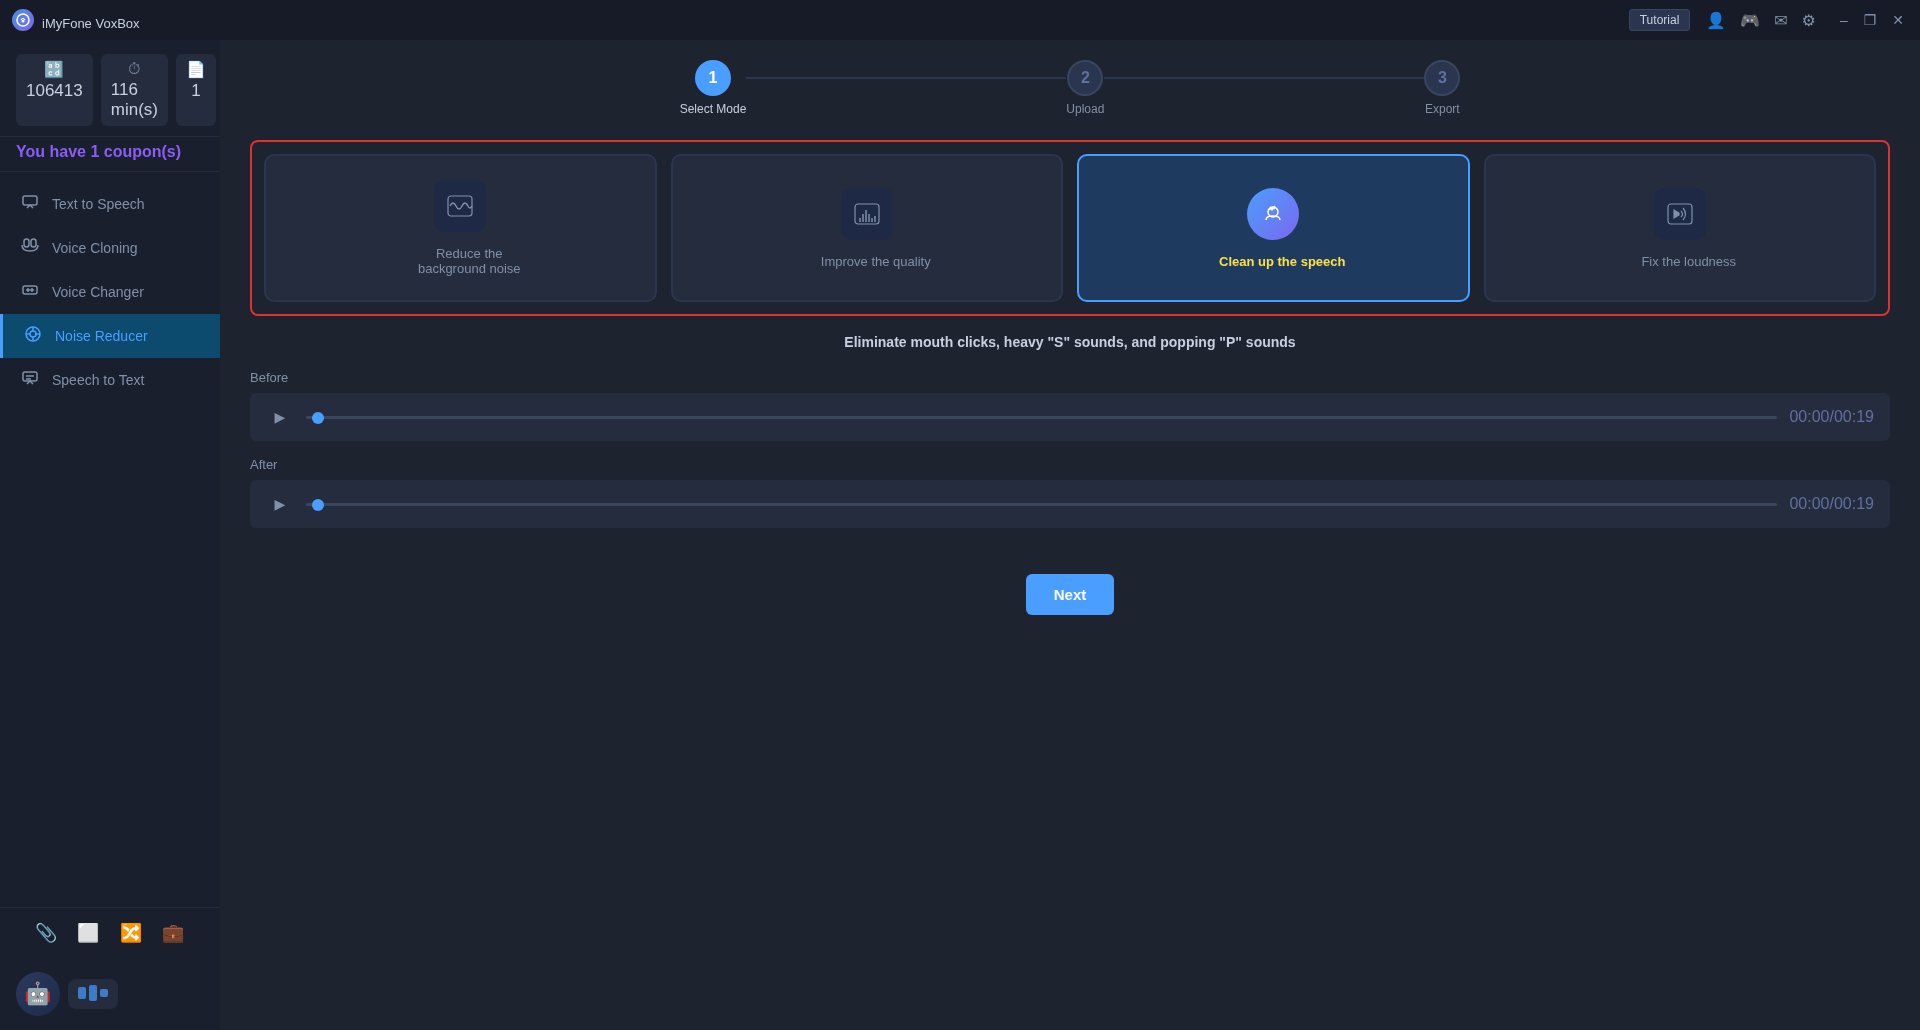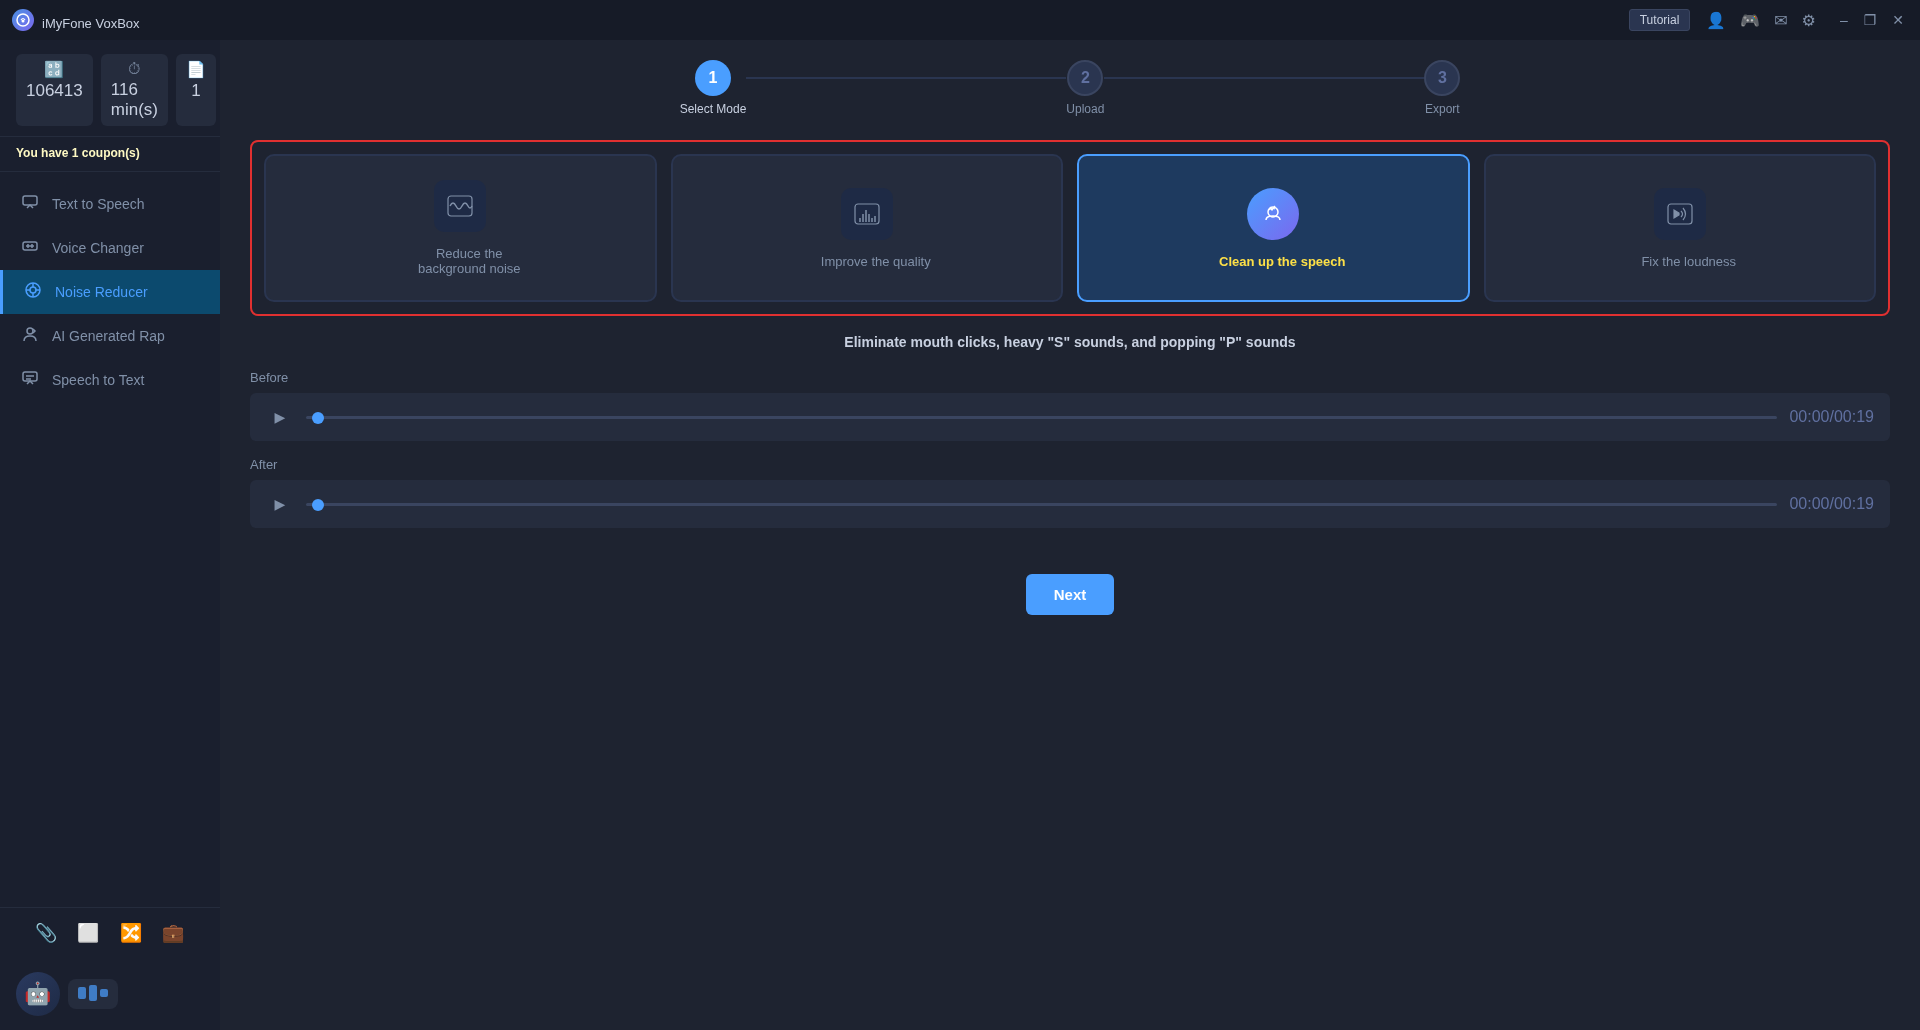--- a/index.html
+++ b/index.html
@@ -118,22 +118,22 @@
     }
     .stat-value {
       font-size: 17px;
       color: #c8d0e0;
     }
     .coupon-bar {
       padding: 6px 16px 10px;
       border-bottom: 1px solid #252c3d;
     }
     .coupon-text {
-      color: #fef9c3;
-      font-size: 12px;
+      color: #8b5cf6;
+      font-size: 16px;
       font-weight: 600;
       margin-top: 48px;
     }
     .nav-items {
       flex: 1;
       padding: 10px 0;
     }
     .nav-item {
       display: flex;
       align-items: center;
@@ -446,20 +446,30 @@
       <div class="nav-item">
         <span class="nav-icon">
           <svg width="18" height="18" viewBox="0 0 18 18" fill="none" stroke="currentColor" stroke-width="1.5">
             <rect x="2" y="3" width="14" height="9" rx="2"></rect>
             <path d="M6 15 L9 12 L12 15"></path>
           </svg>
         </span>
         <span>Text to Speech</span>
       </div>
 
+      <div class="nav-item">
+        <span class="nav-icon">
+          <svg width="18" height="18" viewBox="0 0 18 18" fill="none" stroke="currentColor" stroke-width="1.5">
+            <rect x="3" y="2" width="5" height="8" rx="2.5"></rect>
+            <rect x="10" y="2" width="5" height="8" rx="2.5"></rect>
+            <path d="M1 8 Q1 14 9 14 Q17 14 17 8"></path>
+          </svg>
+        </span>
+        <span>Voice Cloning</span>
+      </div>
 
       <div class="nav-item">
         <span class="nav-icon">
           <svg width="18" height="18" viewBox="0 0 18 18" fill="none" stroke="currentColor" stroke-width="1.5">
             <rect x="2" y="5" width="14" height="8" rx="2"></rect>
             <line x1="5" y1="9" x2="13" y2="9"></line>
             <line x1="7" y1="7" x2="7" y2="11"></line>
             <line x1="11" y1="7" x2="11" y2="11"></line>
           </svg>
         </span>
@@ -470,30 +480,20 @@
         <span class="nav-icon">
           <svg width="18" height="18" viewBox="0 0 18 18" fill="none" stroke="#4a9eff" stroke-width="1.5">
             <circle cx="9" cy="9" r="7"></circle>
             <circle cx="9" cy="9" r="3"></circle>
             <path d="M9 2 L9 6 M9 12 L9 16 M2 9 L6 9 M12 9 L16 9"></path>
           </svg>
         </span>
         <span>Noise Reducer</span>
       </div>
 
-      <div class="nav-item">
-        <span class="nav-icon">
-          <svg width="18" height="18" viewBox="0 0 18 18" fill="none" stroke="currentColor" stroke-width="1.5">
-            <circle cx="9" cy="6" r="3"></circle>
-            <path d="M3 16 Q3 11 9 11 Q15 11 15 16"></path>
-            <path d="M12 4 L14 6 L12 8"></path>
-          </svg>
-        </span>
-        <span>AI Generated Rap</span>
-      </div>
 
       <div class="nav-item">
         <span class="nav-icon">
           <svg width="18" height="18" viewBox="0 0 18 18" fill="none" stroke="currentColor" stroke-width="1.5">
             <rect x="2" y="3" width="14" height="9" rx="2"></rect>
             <line x1="5" y1="7" x2="13" y2="7"></line>
             <line x1="5" y1="10" x2="10" y2="10"></line>
             <path d="M6 15 L9 12 L12 15"></path>
           </svg>
         </span>

